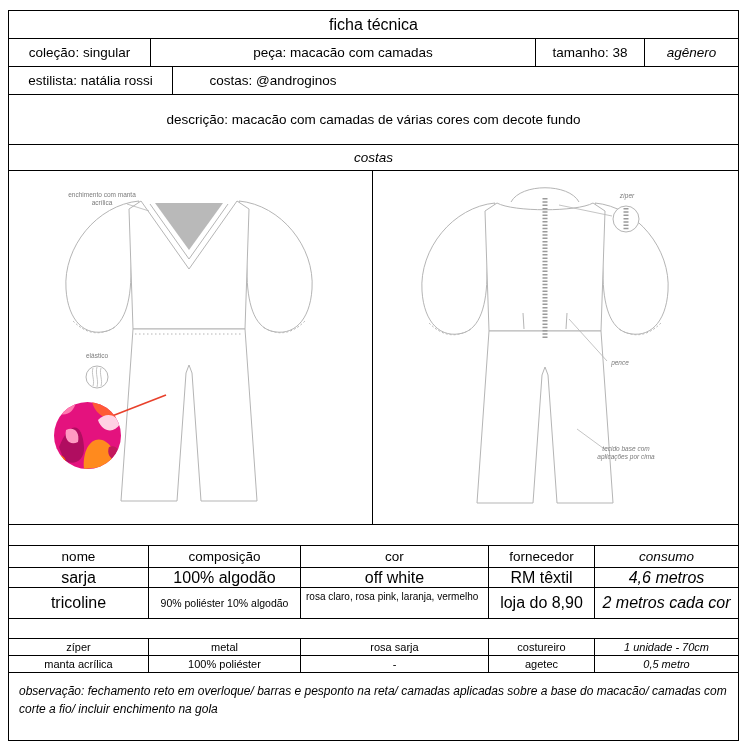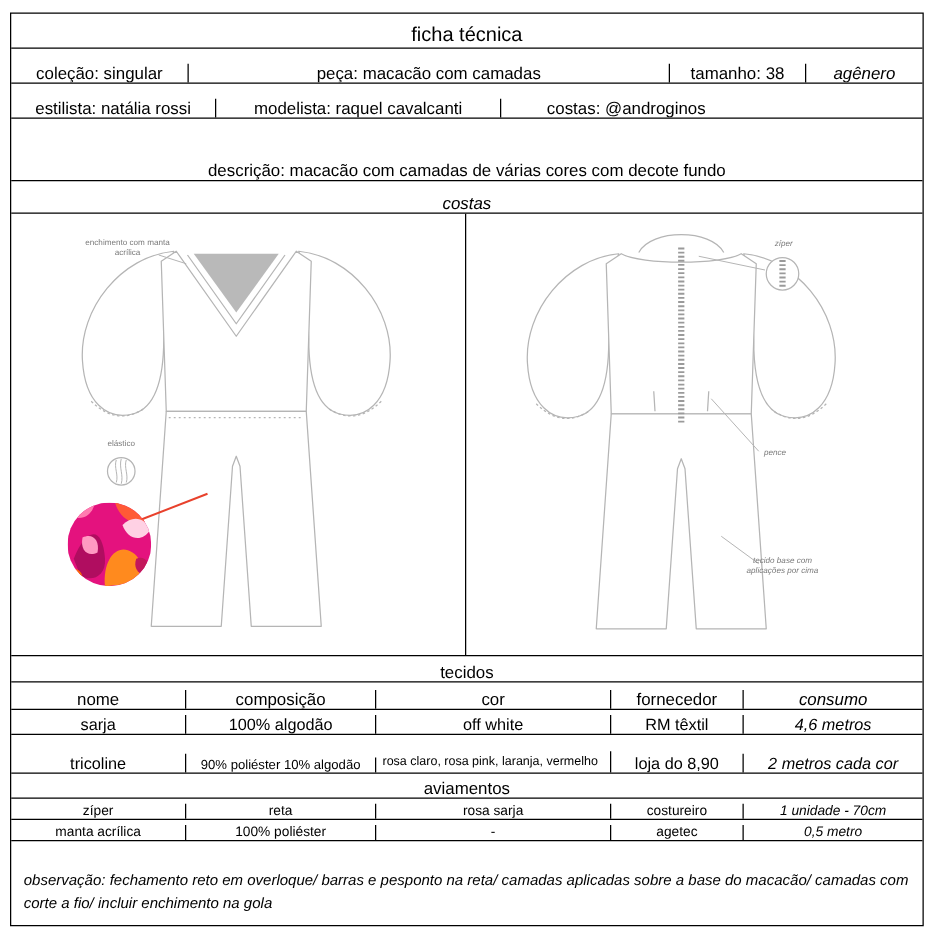--- a/index.html
+++ b/index.html
@@ -1,26 +1,26 @@
 <!DOCTYPE html>
 <html><head>
 <meta charset="utf-8">
 <style>
   * { margin:0; padding:0; box-sizing:border-box; }
   html,body { width:747px; height:751px; background:#fff; font-family:"Liberation Sans", sans-serif; color:#000; }
   .sheet { position:absolute; left:8px; top:10px; width:731px; height:731px; border:1px solid #000; display:flex; flex-direction:column; background:#fff; }
-  .row { display:flex; border-bottom:1px solid #000; flex:none;align-items:flex-end; }
+  .row { display:flex; border-bottom:1px solid #000; flex:none; }
   .row:last-child { border-bottom:none; }
   .cell { border-right:1px solid #000; display:flex; align-items:center; justify-content:center; text-align:center; font-size:13.5px; overflow:hidden; }
   .cell:last-child { border-right:none; }
   .grow { flex:1;font-style:italic; }
   .title-cell { width:100%; font-size:16px; }
   .section-cell { width:100%; font-size:13.5px;margin-top:40px; }
   .hdr { font-size:13.5px; }
-  .td { font-size:13px; }
+  .td { font-size:16px; }
   .td-sm { font-size:11px; }
   .justify-cell { display:block; padding:2px 5px; font-size:10px; text-align:justify; line-height:1.3; }
   .obs { display:block; text-align:left; padding:9px 10px; font-size:12px; line-height:1.5; }
   .panel { position:relative; height:100%; }
   .panel svg.sketch { position:absolute; left:0; top:0; }
   .sk-label { position:absolute; font-size:6.5px; color:#7a7a7a; line-height:1.3; text-align:center; }
   .swatch { position:absolute; border-radius:50%; overflow:hidden; }
 </style>
 </head>
 <body>
@@ -33,21 +33,20 @@
 
   <div class="row" style="height:28px">
     <div class="cell" style="width:142px">coleção: singular</div>
     <div class="cell" style="width:385px">peça: macacão com camadas</div>
     <div class="cell" style="width:109px">tamanho: 38</div>
     <div class="cell grow">agênero</div>
   </div>
 
   <div class="row" style="height:28px">
     <div class="cell" style="width:164px">estilista: natália rossi</div>
-    <div class="cell" style="width:228px">modelista: raquel cavalcanti</div>
     <div class="cell" style="width:200px">costas: @androginos</div>
   </div>
 
   <div class="row" style="height:50px">
     <div class="cell" style="width:100%">descrição: macacão com camadas de várias cores com decote fundo</div>
   </div>
 
   <div class="row" style="height:26px">
     <div class="cell hdr grow">costas</div>
   </div>
@@ -159,21 +158,21 @@
     <div class="cell td" style="width:106px">loja do 8,90</div>
     <div class="cell td grow">2 metros cada cor</div>
   </div>
 
   <div class="row" style="height:20px">
     <div class="cell section-cell">aviamentos</div>
   </div>
 
   <div class="row" style="height:17px">
     <div class="cell td-sm" style="width:140px">zíper</div>
-    <div class="cell td-sm" style="width:152px">reta</div>
+    <div class="cell td-sm" style="width:152px">metal</div>
     <div class="cell td-sm" style="width:188px">rosa sarja</div>
     <div class="cell td-sm" style="width:106px">costureiro</div>
     <div class="cell td-sm grow">1 unidade - 70cm</div>
   </div>
 
   <div class="row" style="height:17px">
     <div class="cell td-sm" style="width:140px">manta acrílica</div>
     <div class="cell td-sm" style="width:152px">100% poliéster</div>
     <div class="cell td-sm" style="width:188px">-</div>
     <div class="cell td-sm" style="width:106px">agetec</div>

